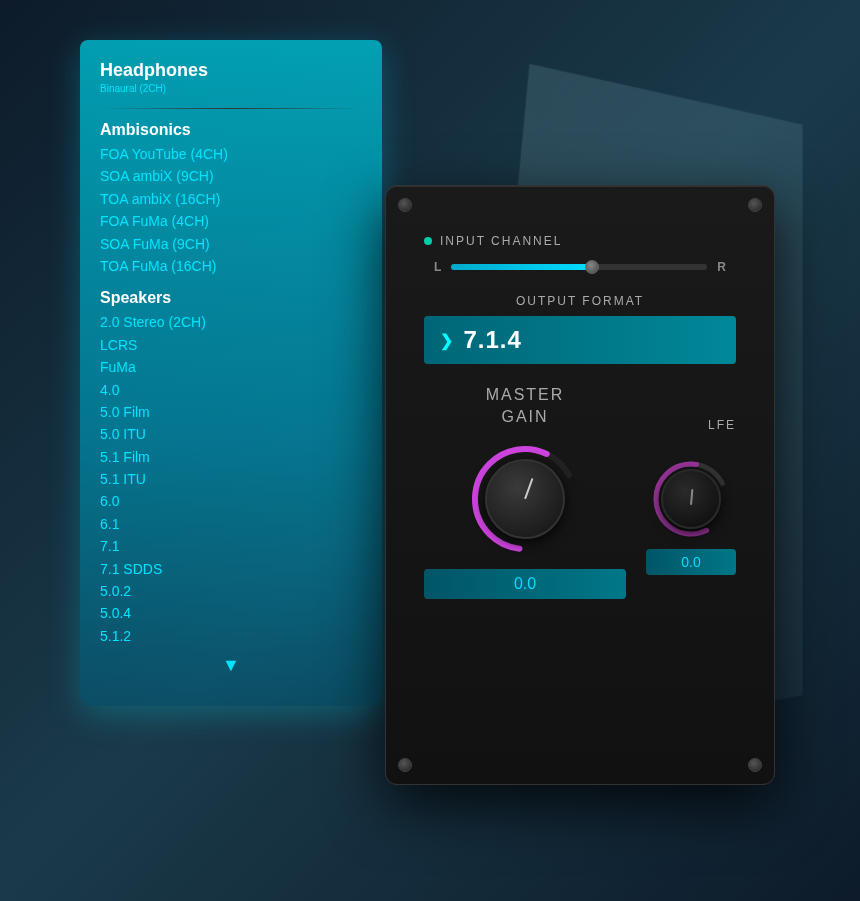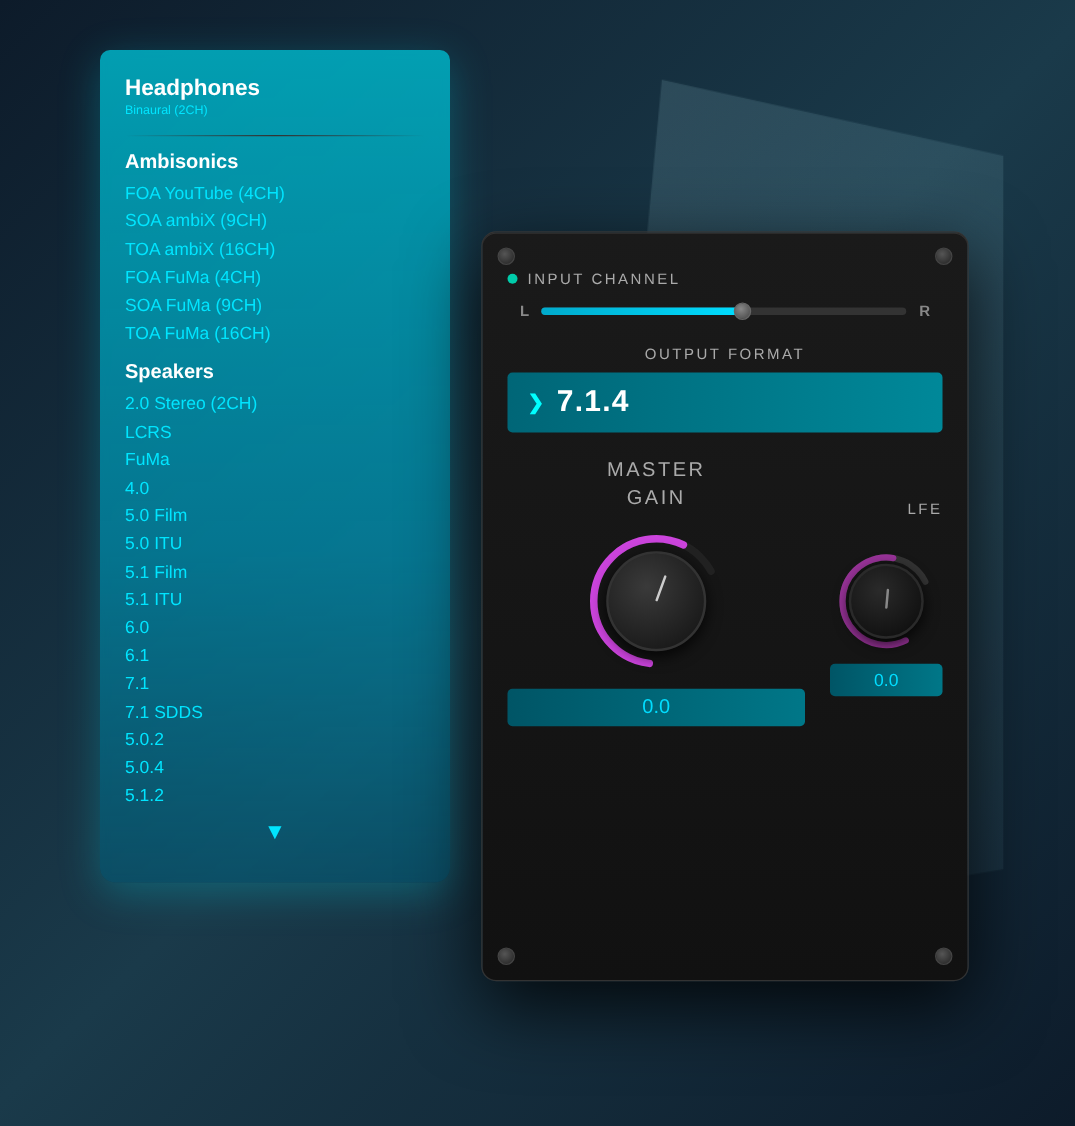--- a/index.html
+++ b/index.html
@@ -17,21 +17,21 @@
       position: absolute;
       inset: 0;
       background: linear-gradient(135deg, #0d1b2a 0%, #1a3a4a 50%, #0d1b2a 100%);
     }
 
     
     .dropdown-panel {
       position: absolute;
       left: 80px;
       top: 40px;
-      width: 280px;
+      width: 302px;
       background: linear-gradient(180deg, rgba(0,180,200,0.85) 0%, rgba(0,140,170,0.75) 60%, rgba(0,100,130,0.5) 100%);
       border-radius: 8px 8px 12px 12px;
       padding: 20px 20px 30px 20px;
       backdrop-filter: blur(4px);
       box-shadow: 0 8px 32px rgba(0,200,220,0.3);
     }
 
     
     .dropdown-panel::after {
       content: '';
@@ -95,21 +95,21 @@
     .plugin-panel {
       position: absolute;
       right: 85px;
       top: 185px;
       width: 390px;
       height: 600px;
       background: linear-gradient(180deg, #1a1a1a 0%, #111111 100%);
       border-radius: 12px;
       border: 1px solid #333;
       box-shadow: 0 20px 60px rgba(0,0,0,0.8), inset 0 1px 0 rgba(255,255,255,0.1);
-      padding: 20px;
+      padding: 38px;
     }
 
     
     .screw {
       position: absolute;
       width: 14px;
       height: 14px;
       background: radial-gradient(circle at 40% 35%, #555, #222);
       border-radius: 50%;
       border: 1px solid #444;

